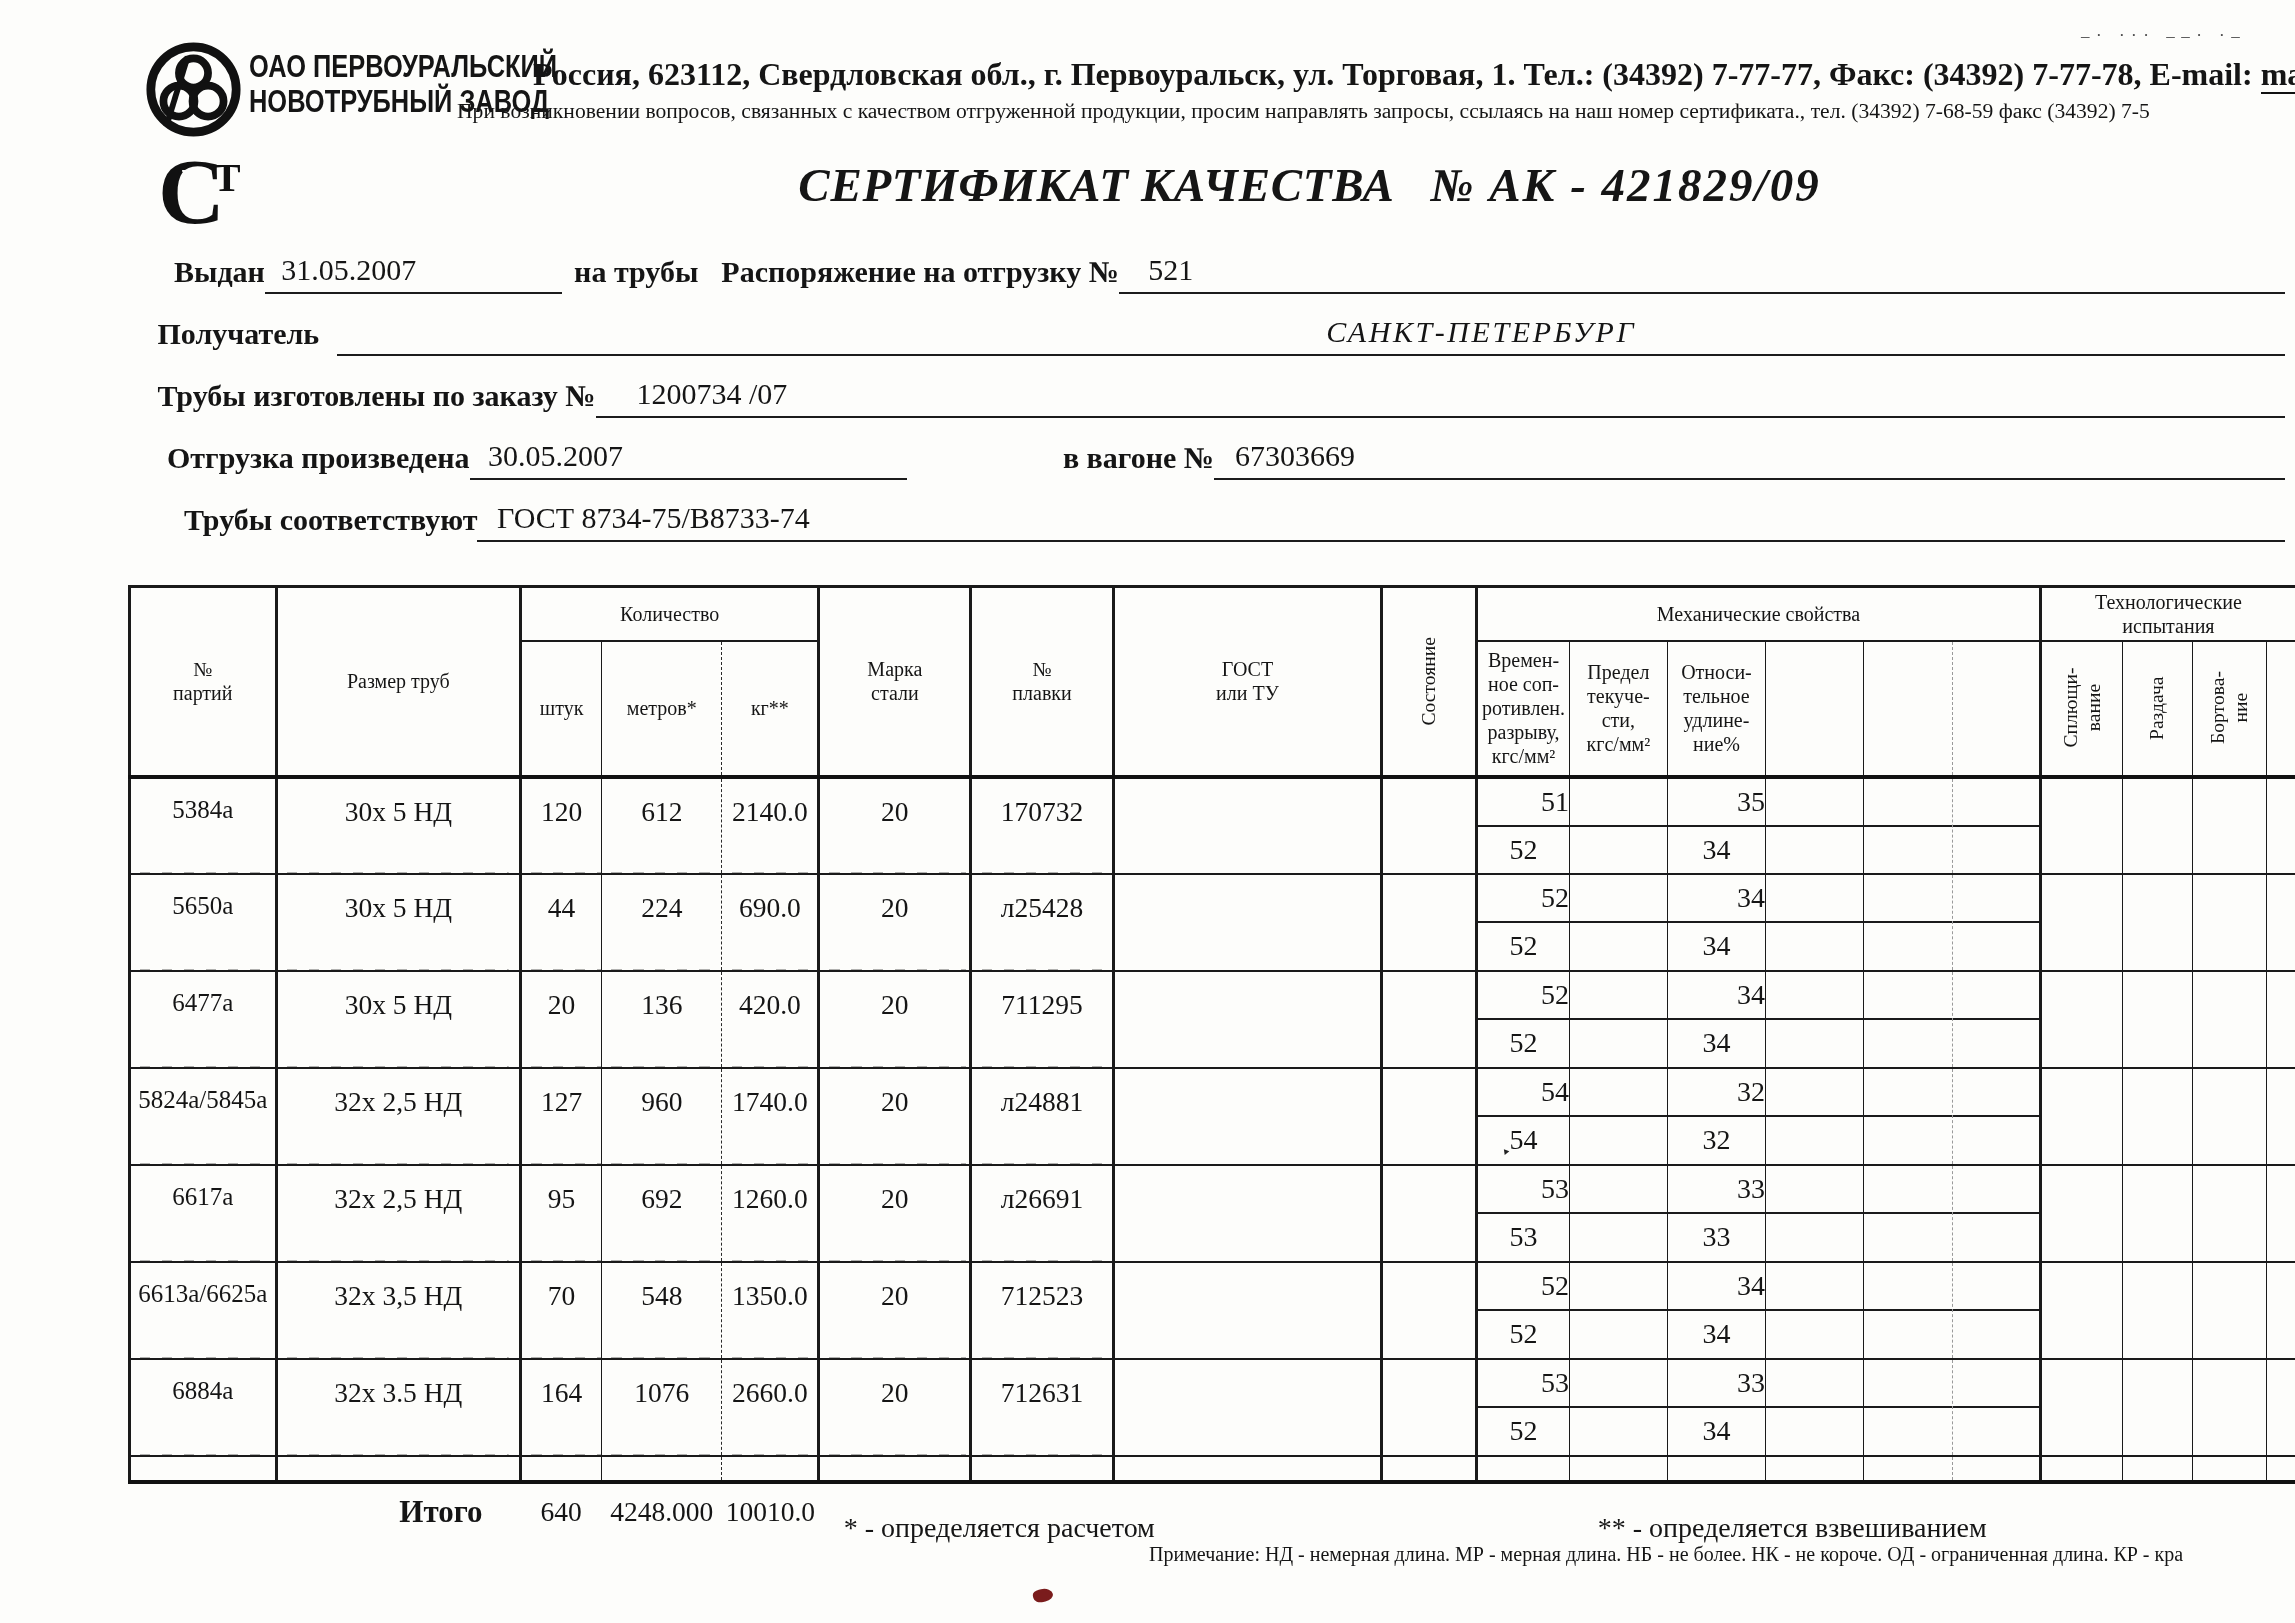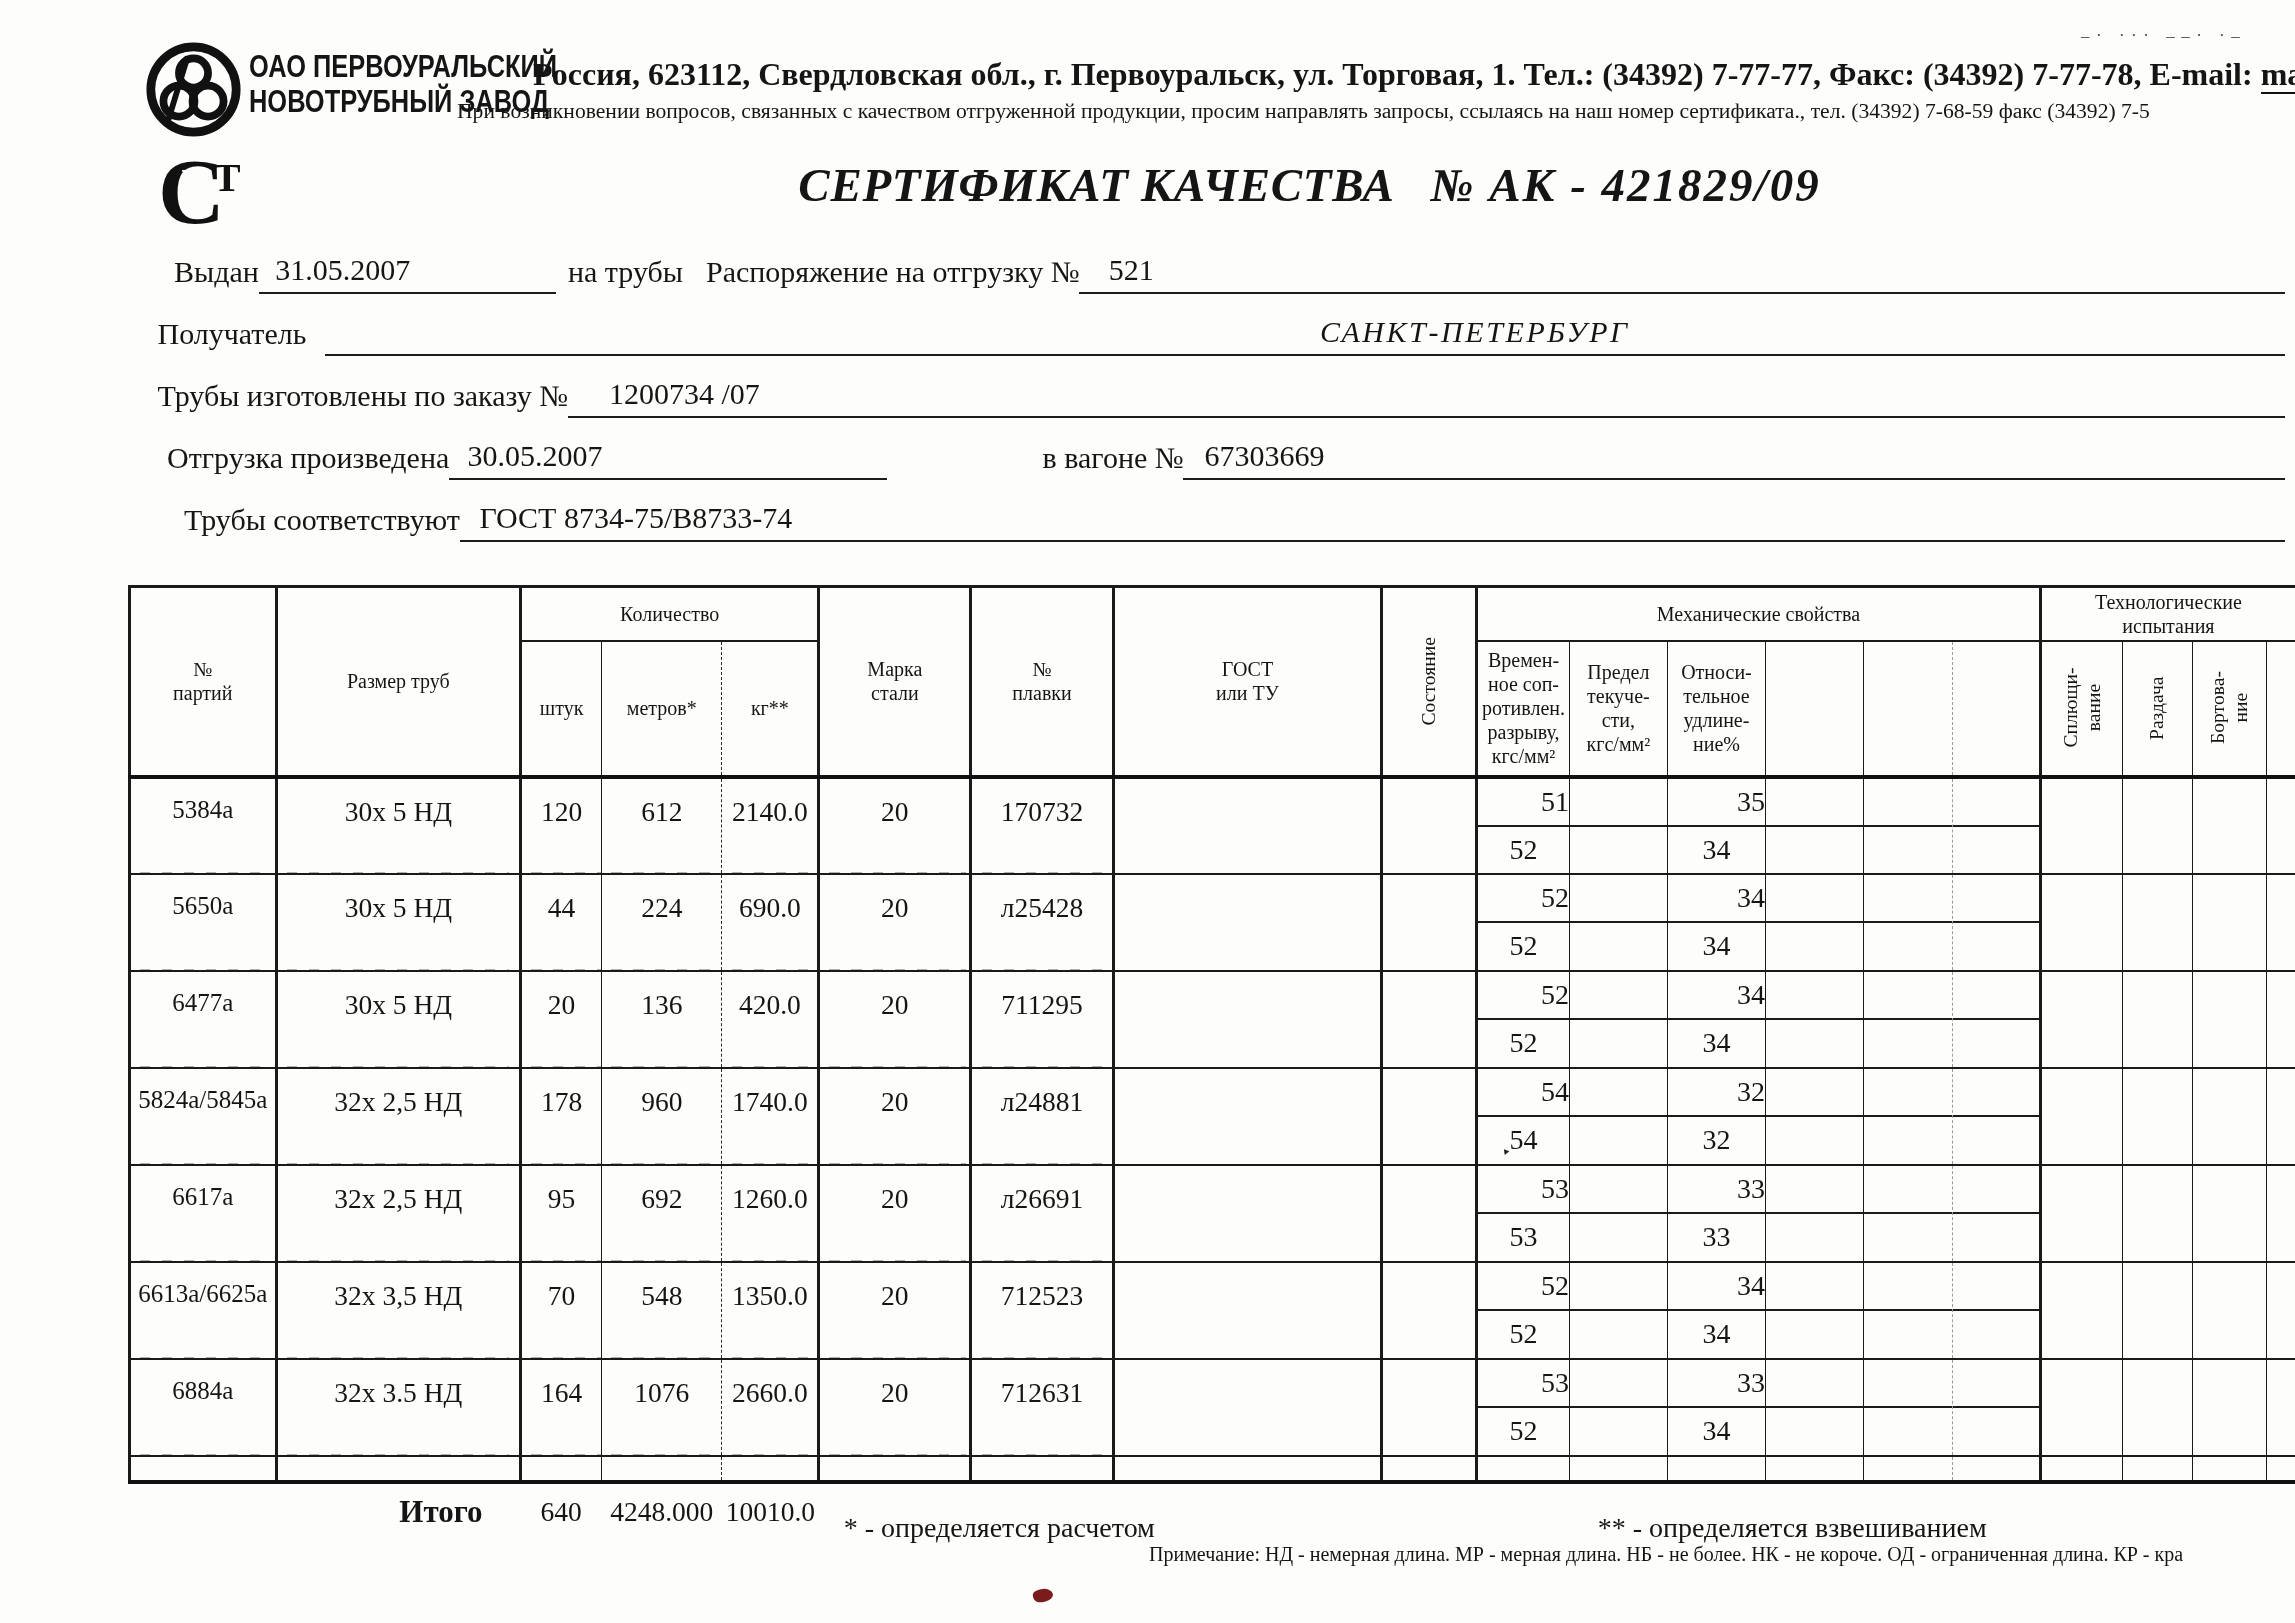--- a/index.html
+++ b/index.html
@@ -21,21 +21,21 @@
             white-space:nowrap;}
 
   
   .title{position:absolute;left:622px;top:158px;width:1375px;text-align:center;white-space:nowrap;
          font-weight:bold;font-style:italic;font-size:47px;letter-spacing:0.7px;}
   .title .num{margin-left:36px;letter-spacing:2px;}
 
   
   .fline{position:absolute;left:128px;width:2157px;display:flex;align-items:flex-end;
          font-size:30px;line-height:1.12;}
-  .fline .lbl{font-weight:normal;white-space:nowrap;padding-bottom:5.2px;}
+  .fline .lbl{font-weight:bold;white-space:nowrap;padding-bottom:5.2px;}
   .fline .val{border-bottom:2px solid #1c1c1c;white-space:nowrap;padding-bottom:5.2px;}
   .fl1{top:253px;} .fl2{top:315px;} .fl3{top:377px;} .fl4{top:439px;} .fl5{top:501px;}
 
   
   table.ctable{position:absolute;left:128px;top:585px;border-collapse:collapse;table-layout:fixed;
                font-family:"Liberation Serif",serif;}
   .ctable th,.ctable td{padding:0;border-left:2px solid #1a1a1a;border-bottom:2px solid #1a1a1a;
                font-weight:normal;}
   .ctable .bl6{border-left-width:3.9px;} .ctable .bl5{border-left-width:3.3px;}
   .ctable .bl2{border-left-width:1.3px;} .ctable .bld{border-left:1.3px dashed #2a2a2a;}
@@ -363,21 +363,21 @@
     </tr>
 
     <tr class="dr">
       <td class="bl6 guide">
             <div class="ctop sm">5824а/5845а</div>
           </td>
       <td class="bl5 guide">
             <div class="ctop">32х 2,5 НД</div>
           </td>
       <td class="bl5 guide">
-            <div class="ctop">178</div>
+            <div class="ctop">127</div>
           </td>
       <td class="bl2 guide">
             <div class="ctop">960</div>
           </td>
       <td class="bld guide">
             <div class="ctop">1740.0</div>
           </td>
       <td class="bl5 guide">
             <div class="ctop">20</div>
           </td>

